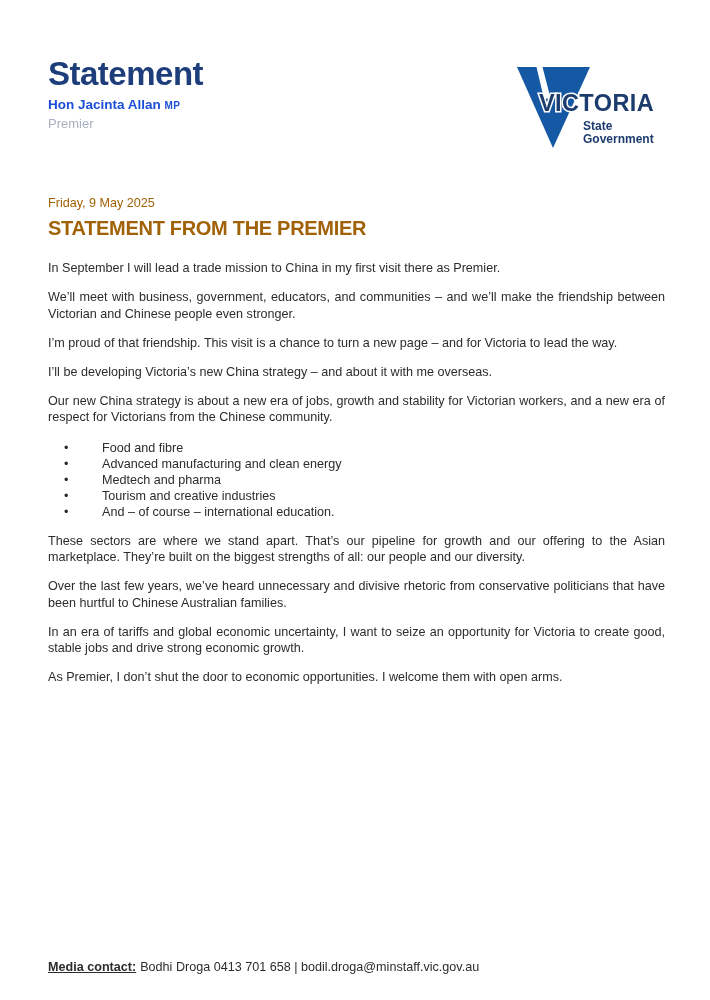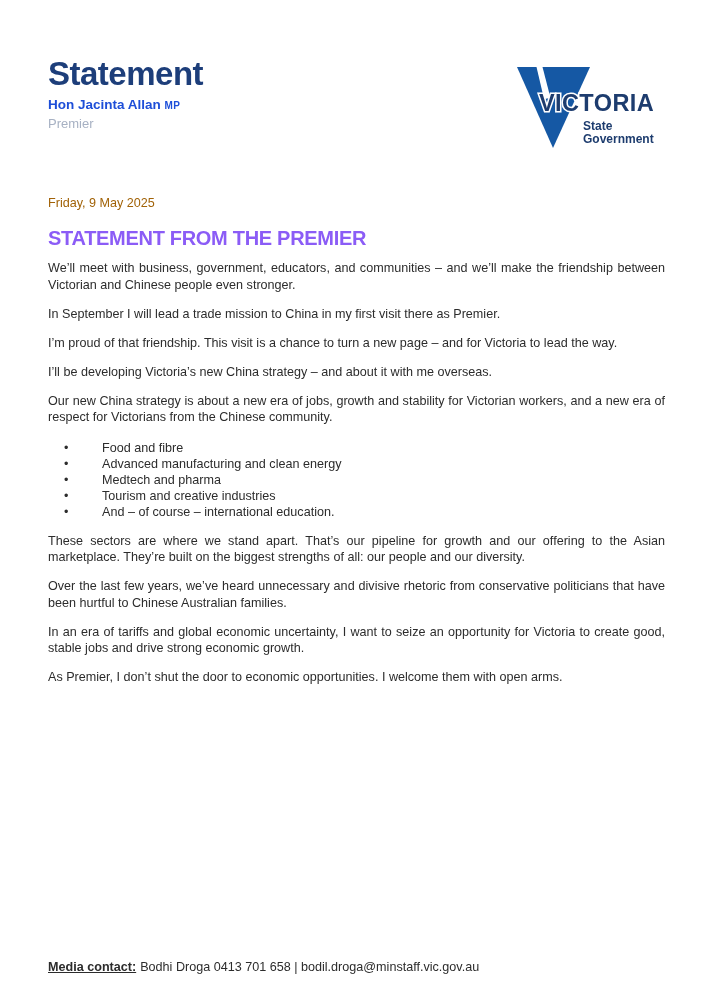--- a/index.html
+++ b/index.html
@@ -43,22 +43,22 @@
     font-family: "Liberation Sans", sans-serif;
     font-size: 12px; font-weight: bold; fill: #1d3c6e;
   }
 
   
   .doc-date {
     position: absolute; left: 48px; top: 195px;
     font-size: 12.6px; color: #a16207; line-height: 16px;
   }
   .headline {
-    position: absolute; left: 48px; top: 226px;
-    font-size: 20px; font-weight: bold; color: #8b5cf6;
+    position: absolute; left: 48px; top: 216px;
+    font-size: 20px; font-weight: bold; color: #a16207;
     letter-spacing: -0.3px; line-height: 24px;
   }
   .doc-body {
     position: absolute; left: 48px; top: 260px; width: 617px;
     font-size: 12.6px; color: #2c2c2c;
   }
   .doc-body p {
     text-align: justify;
     line-height: 16.5px;
     margin-bottom: 12.5px;
@@ -102,22 +102,22 @@
       <text x="73" y="72" class="logo-sub-text">State</text>
       <text x="73" y="85" class="logo-sub-text">Government</text>
     </svg>
   </div>
 
   <div class="doc-date">Friday, 9 May 2025</div>
 
   <h1 class="headline">STATEMENT FROM THE PREMIER</h1>
 
   <main class="doc-body">
+    <p>In September I will lead a trade mission to China in my first visit there as Premier.</p>
     <p>We’ll meet with business, government, educators, and communities – and we’ll make the friendship between Victorian and Chinese people even stronger.</p>
-    <p>In September I will lead a trade mission to China in my first visit there as Premier.</p>
     <p>I’m proud of that friendship. This visit is a chance to turn a new page – and for Victoria to lead the way.</p>
     <p>I’ll be developing Victoria’s new China strategy – and about it with me overseas.</p>
     <p>Our new China strategy is about a new era of jobs, growth and stability for Victorian workers, and a new era of respect for Victorians from the Chinese community.</p>
 
     <ul class="strengths-list">
       <li><span class="bullet-dot">•</span><span>Food and fibre</span></li>
       <li><span class="bullet-dot">•</span><span>Advanced manufacturing and clean energy</span></li>
       <li><span class="bullet-dot">•</span><span>Medtech and pharma</span></li>
       <li><span class="bullet-dot">•</span><span>Tourism and creative industries</span></li>
       <li><span class="bullet-dot">•</span><span>And – of course – international education.</span></li>

